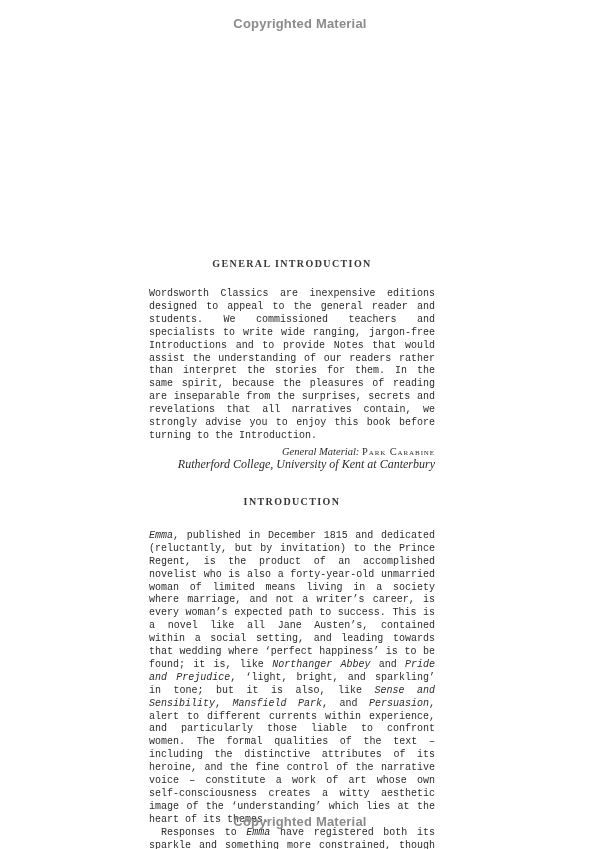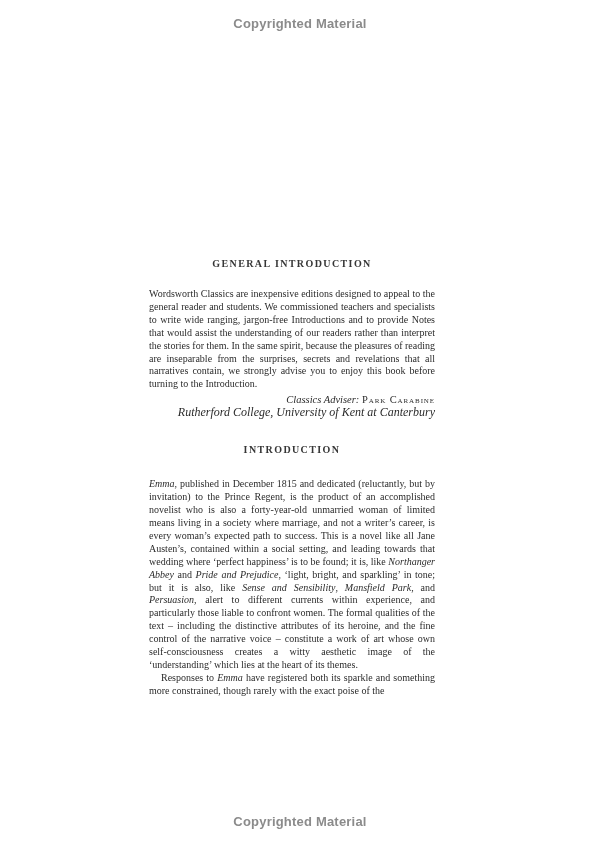--- a/index.html
+++ b/index.html
@@ -41,20 +41,21 @@
     color: #363636;
   }
   .section-heading.first { margin-bottom: 18px; }
   .section-heading.second { margin-top: 26px; margin-bottom: 22px; }
   .body-para {
     margin: 0;
     font-size: 10px;
     line-height: 12.9px;
     text-align: justify;
     color: #2b2b2b;
+    font-family: Liberation Mono, monospace;
   }
   .body-para.indent-first { text-indent: 12px; }
   .adviser-line {
     margin-top: 3px;
     font-size: 10.5px;
     line-height: 12px;
     text-align: right;
     color: #2b2b2b;
   }
   .affiliation-line {
@@ -74,21 +75,21 @@
 <div class="page">
 
   <div class="copyright top">Copyrighted Material</div>
 
   <div class="text-column">
 
     <h2 class="section-heading first">GENERAL INTRODUCTION</h2>
 
     <p class="body-para"><span>Wordsworth Classics are inexpensive editions designed to appeal to the general reader and students. We commissioned teachers and specialists to write wide ranging, jargon-free Introductions and to provide Notes that would assist the understanding of our readers rather than interpret the stories for them. In the same spirit, because the pleasures of reading are inseparable from the surprises, secrets and revelations that all narratives contain, we strongly advise you to enjoy this book before turning to the Introduction.</span></p>
 
-    <div class="adviser-line"><span class="it">Classics Adviser: </span><span class="sc">Park Carabine</span></div>
+    <div class="adviser-line"><span class="it">General Material: </span><span class="sc">Park Carabine</span></div>
 
     <div class="affiliation-line">Rutherford College, University of Kent at Canterbury</div>
 
     <h2 class="section-heading second">INTRODUCTION</h2>
 
     <p class="body-para"><span class="it">Emma</span><span>, published in December 1815 and dedicated (reluctantly, but by invitation) to the Prince Regent, is the product of an accomplished novelist who is also a forty-year-old unmarried woman of limited means living in a society where marriage, and not a writer’s career, is every woman’s expected path to success. This is a novel like all Jane Austen’s, contained within a social setting, and leading towards that wedding where ‘perfect happiness’ is to be found; it is, like </span><span class="it">Northanger Abbey</span><span> and </span><span class="it">Pride and Prejudice</span><span>, ‘light, bright, and sparkling’ in tone; but it is also, like </span><span class="it">Sense and Sensibility</span><span>, </span><span class="it">Mansfield Park</span><span>, and </span><span class="it">Persuasion</span><span>, alert to different currents within experience, and particularly those liable to confront women. The formal qualities of the text – including the distinctive attributes of its heroine, and the fine control of the narrative voice – constitute a work of art whose own self-consciousness creates a witty aesthetic image of the ‘understanding’ which lies at the heart of its themes.</span></p>
 
     <p class="body-para indent-first"><span>Responses to </span><span class="it">Emma</span><span> have registered both its sparkle and something more constrained, though rarely with the exact poise of the</span></p>
 
   </div>

